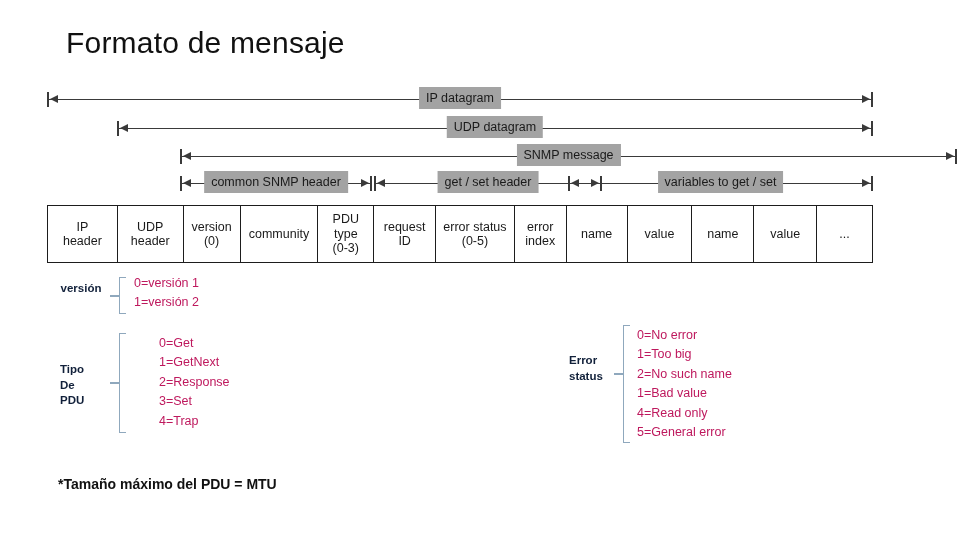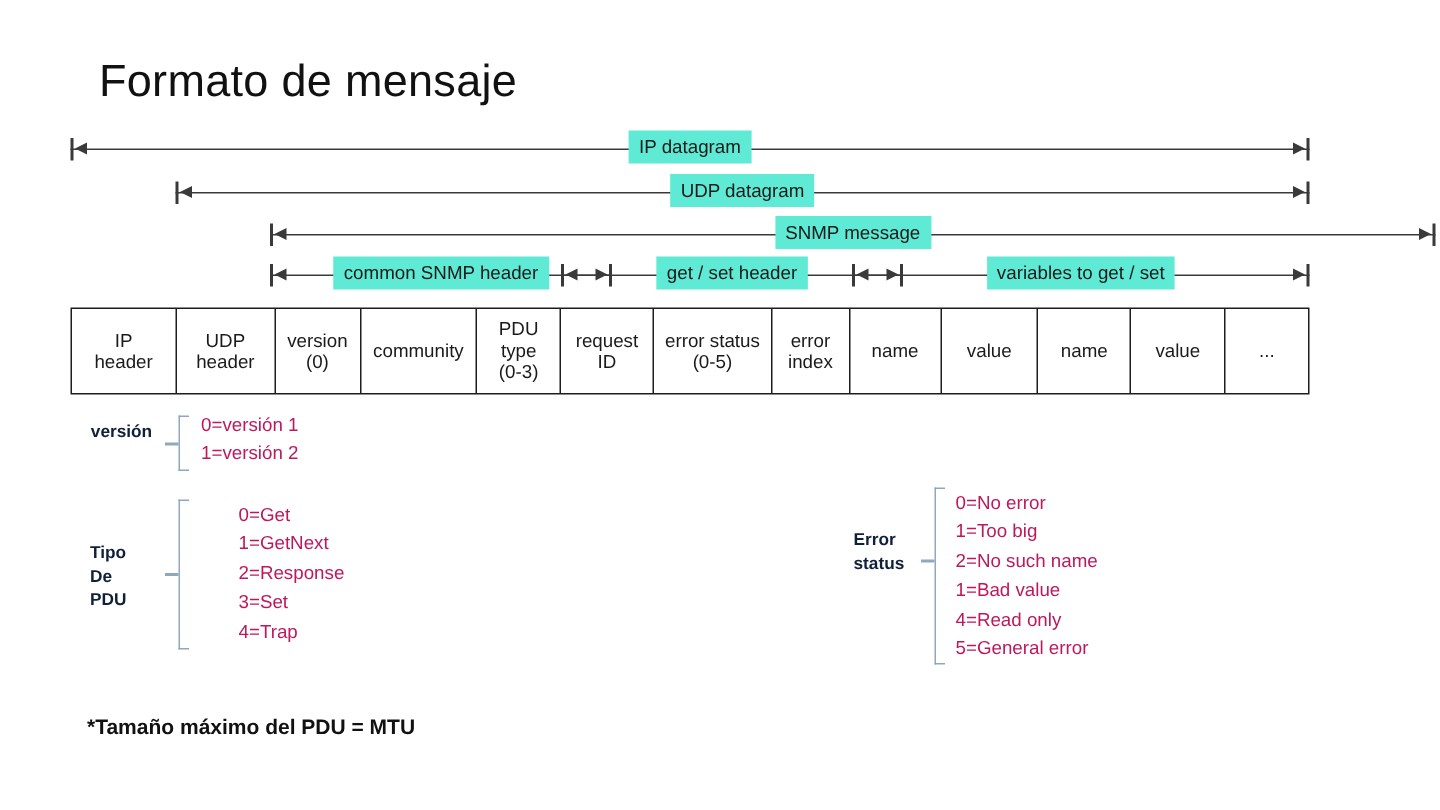--- a/index.html
+++ b/index.html
@@ -13,21 +13,21 @@
     position: relative;
     overflow: hidden;
     font-family: "Liberation Sans", sans-serif;
     color: #000000;
   }
 
   
   #slide-title {
     position: absolute;
     left: 66px;
-    top: 38px;
+    top: 26px;
     font-size: 30px;
     font-weight: 400;
     letter-spacing: 0.2px;
     color: #111111;
     white-space: nowrap;
   }
 
   
   .arrow-row {
     position: absolute;
@@ -64,21 +64,21 @@
   }
   .head-right {
     right: 3px;
     border-left: 8px solid #3a3a3a;
   }
   .arrow-label {
     position: absolute;
     top: -1px;
     left: 50%;
     transform: translateX(-50%);
-    background: #5eead4;
+    background: #a3a3a3;
     padding: 0 7px;
     font-size: 12.5px;
     line-height: 22px;
     color: #1a1a1a;
     white-space: nowrap;
   }
 
   
   #field-boxes {
     position: absolute;
@@ -176,21 +176,21 @@
 
 <div class="arrow-row" style="left:180px; top:145px; width:777px;">
   <div class="arrow-line"></div>
   <div class="tick-left"></div>
   <div class="head-left"></div>
   <div class="head-right"></div>
   <div class="tick-right"></div>
   <div class="arrow-label">SNMP message</div>
 </div>
 
-<div class="arrow-row" style="left:180px; top:172px; width:228px;">
+<div class="arrow-row" style="left:180px; top:172px; width:192px;">
   <div class="arrow-line"></div>
   <div class="tick-left"></div>
   <div class="head-left"></div>
   <div class="head-right"></div>
   <div class="tick-right"></div>
   <div class="arrow-label">common SNMP header</div>
 </div>
 
 <div class="arrow-row" style="left:374px; top:172px; width:228px;">
   <div class="arrow-line"></div>

